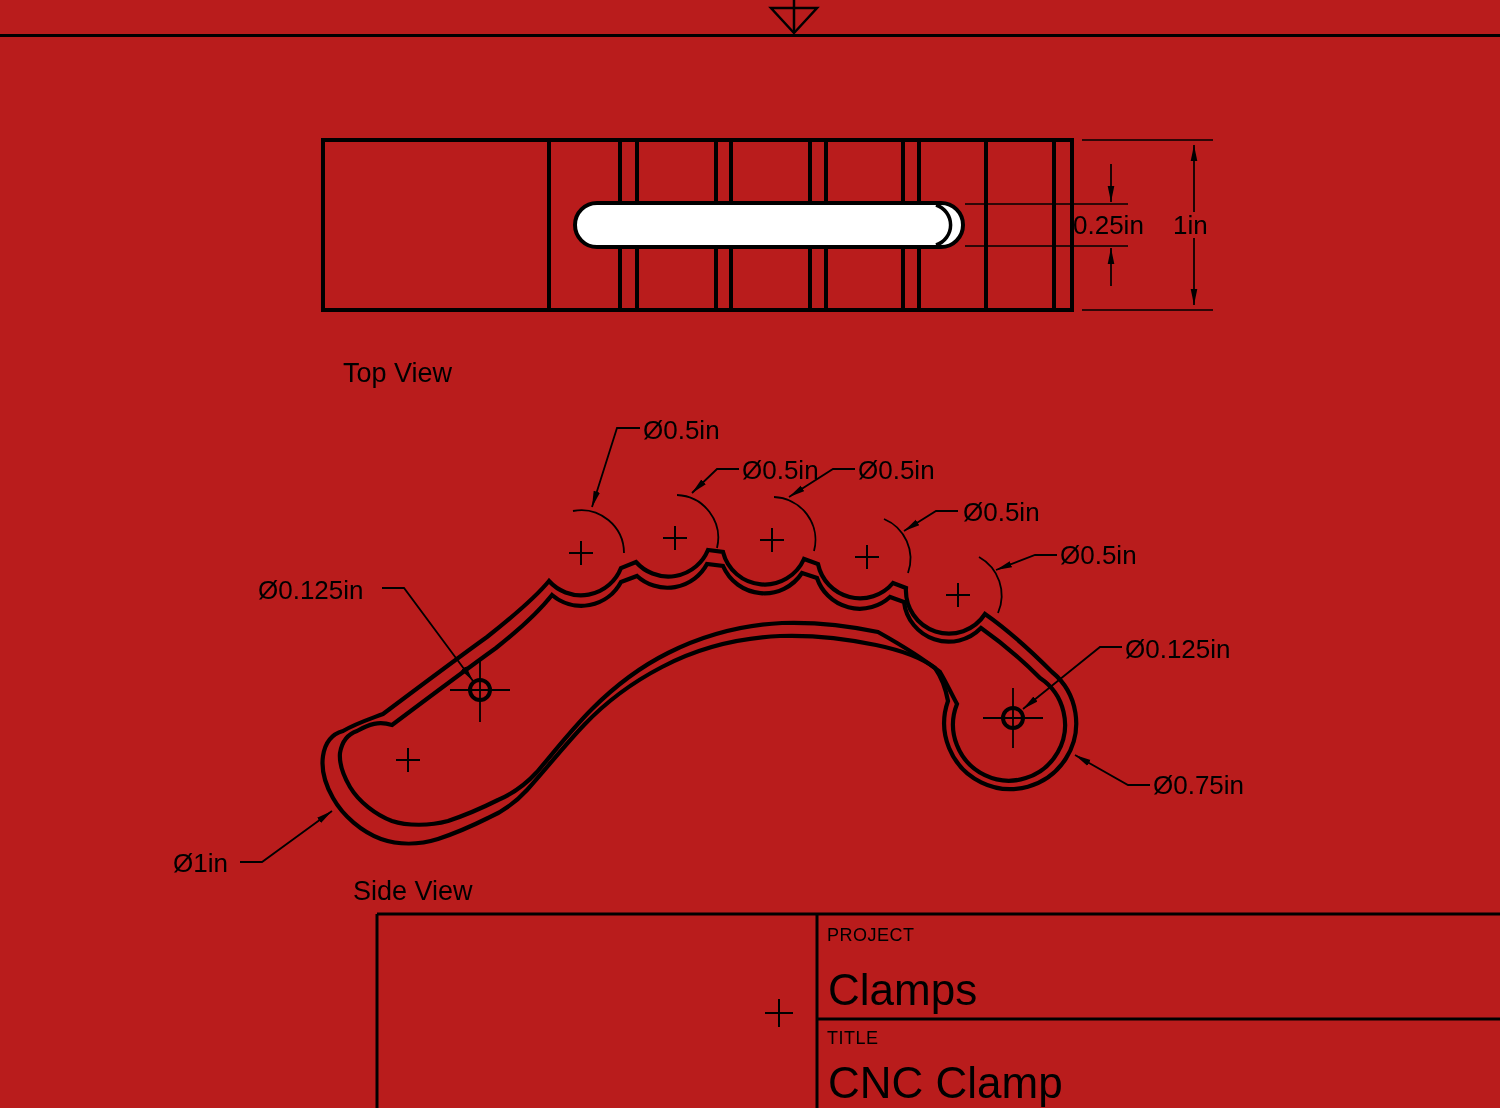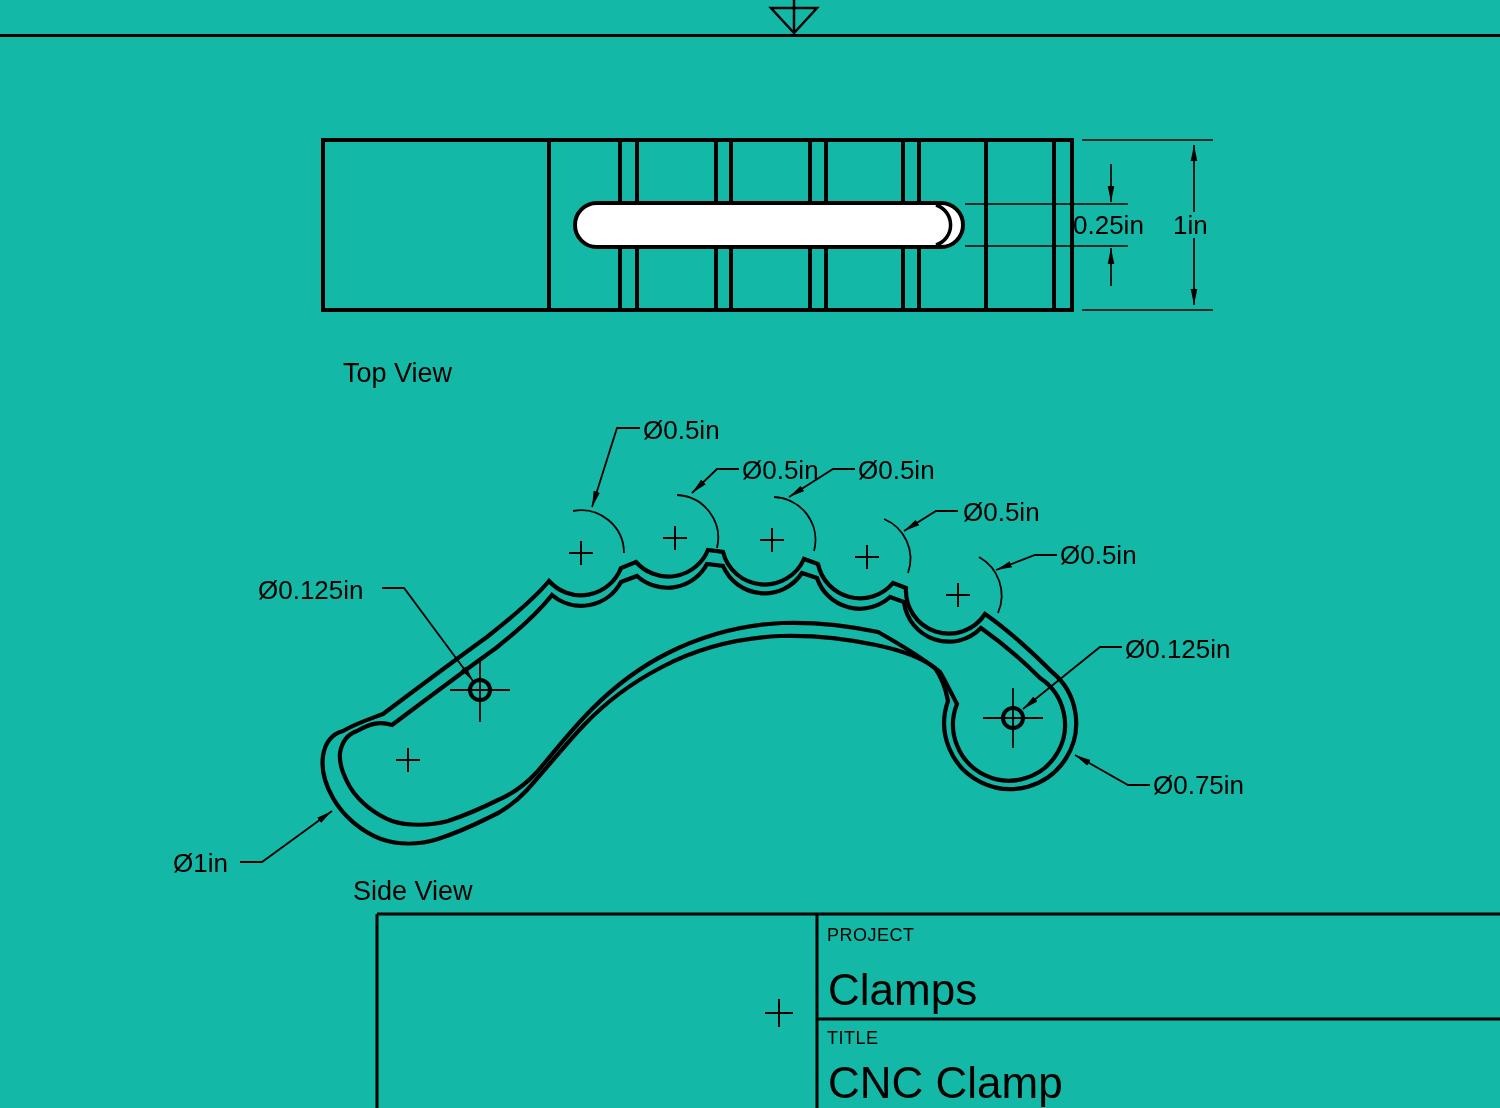--- a/index.html
+++ b/index.html
@@ -1,19 +1,19 @@
 <!DOCTYPE html>
 <html><head>
 <meta charset="utf-8">
 <style>
   html,body{margin:0;padding:0;background:#e8e8e8;}
   .sheet{
     position:relative;
     width:1500px;height:1108px;
-    background:#14b8a6;
+    background:#b91c1c;
     font-family:"Liberation Sans", sans-serif;
     overflow:hidden;
   }
   svg{display:block;}
   text{fill:#000000;}
   .cap{font-size:27px;}
   .dim{font-size:26px;}
   .tb-small{font-size:18px;letter-spacing:.5px;}
   .tb-big{font-size:44px;}
 </style>

